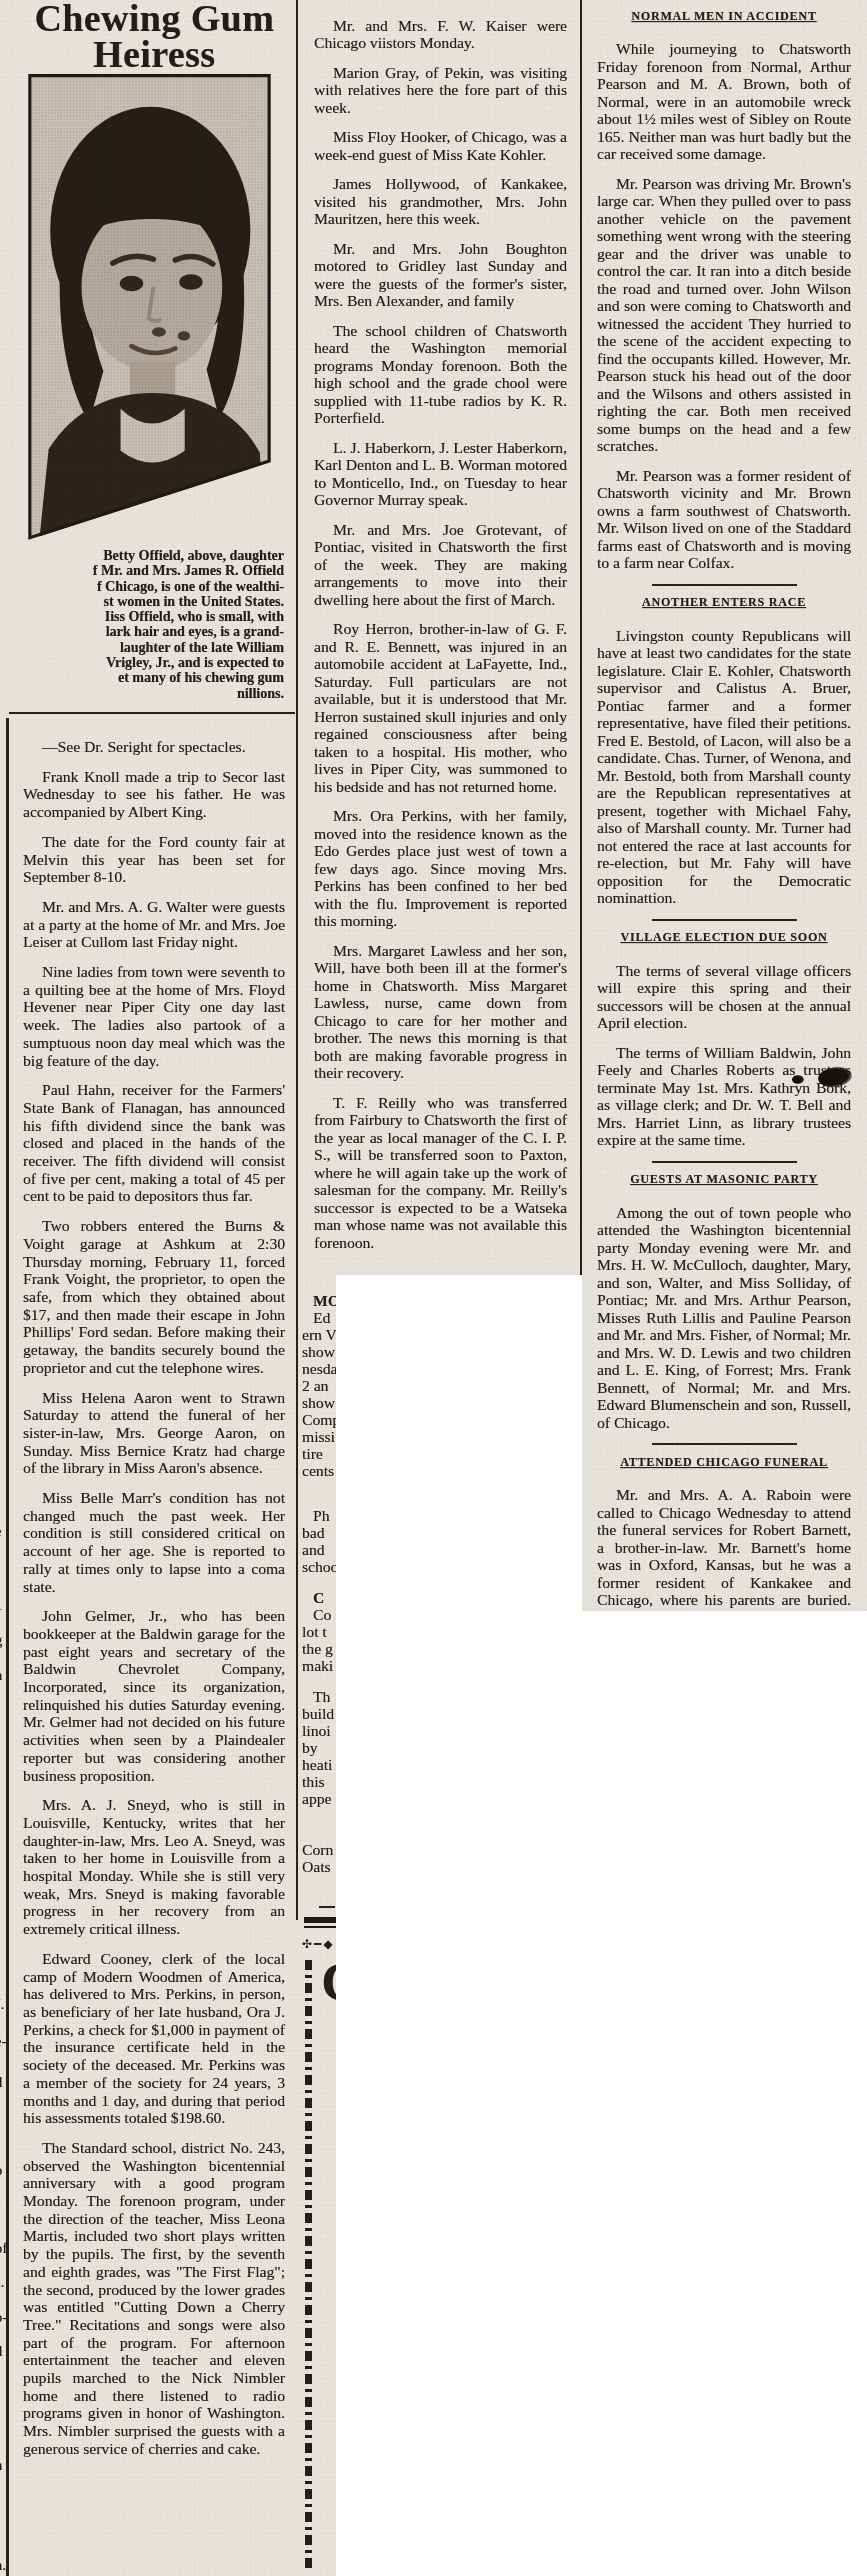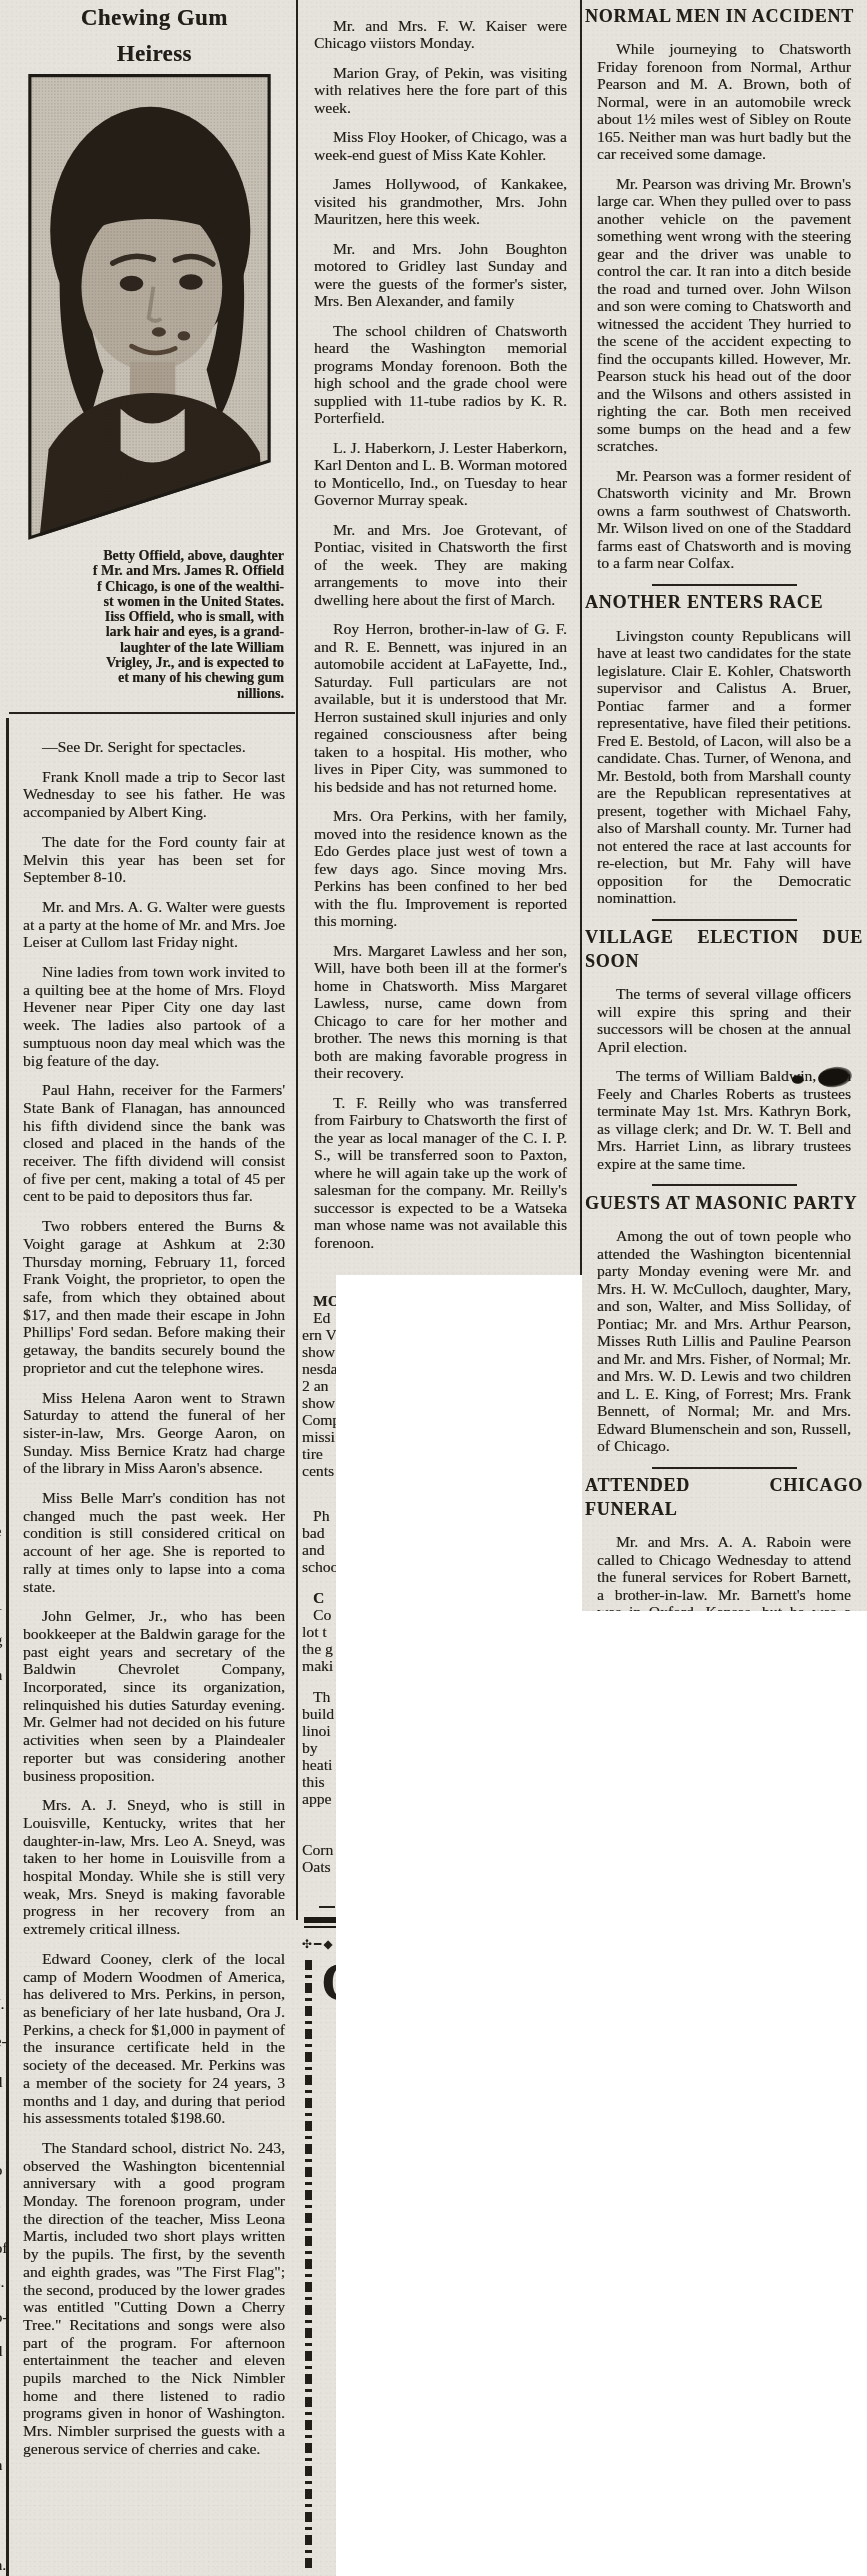--- a/index.html
+++ b/index.html
@@ -10,43 +10,43 @@
                      radial-gradient(rgba(40,30,20,0.04) 0.8px, transparent 1.1px);
     background-size:4.7px 4.7px, 7px 7px;
     background-position:0 0, 2.3px 3.1px;
     font-family:"Liberation Serif", serif;
     color:#211d18;
   }
   .txt{ text-shadow:0.3px 0.3px 0 rgba(33,29,24,0.5); }
   
   .main-headline{
     position:absolute; left:7.8px; top:0; width:293px;
-    font-size:23px; font-weight:bold; line-height:36px; text-align:center;
+    font-size:38px; font-weight:bold; line-height:36px; text-align:center;
     white-space:pre-line; letter-spacing:0.4px;
   }
   
   .photo{ position:absolute; left:28px; top:74px; }
   
   .caption{
     position:absolute; left:22px; top:548px; width:262px;
     font-size:14px; font-weight:bold; line-height:15.3px;
     white-space:pre-line; text-align:right;
   }
   .caption-rule{ position:absolute; left:9.4px; top:712px; width:286px; height:1.6px; background:#26211b; }
   
   .vrule{ position:absolute; width:2.3px; background:#26211b; }
   
   .col{ position:absolute; font-size:15.6px; line-height:17.7px; text-align:justify; }
   .col p{ margin:12px; text-indent:19px; }
   .col1-body{ left:11px;  top:726px; width:286px; }
   .col2-body{ left:302px; top:4.7px;   width:277px; line-height:17.5px; }
   .col3-body{ left:585px; top:4.7px;   width:278px; line-height:17.5px; }
   .col3-body h2{
-    margin:0 0 2.3px 0; font-size:18px; line-height:23.5px; font-weight:bold;
-    letter-spacing:0.8px; text-indent:0;
+    margin:0 0 2.3px 0; font-size:12px; line-height:23.5px; font-weight:bold;
+    text-align:center; letter-spacing:0.8px; text-indent:0;text-decoration:underline;
   }
   .sep{ width:145px; border:0; border-top:2.3px solid #26211b; margin:7px auto 5.5px auto; }
   
   .frags{ position:absolute; left:302px; top:1292px; width:35px; font-size:15.6px; line-height:17px; }
   .frags .fl{ height:17px; white-space:nowrap; }
   .frags .ind{ padding-left:11px; }
   .frags .b{ font-weight:bold; }
   .fgap36{ height:28px; } .fgap18{ height:14px; } .fgap44{ height:34px; }
   
   .ad-hline{ position:absolute; left:319px; top:1906px; width:16.4px; height:1.6px; background:#26211b; }
@@ -127,21 +127,21 @@
 Vrigley, Jr., and is expected to
 et many of his chewing gum
 nillions.</div>
   <div class="caption-rule"></div>
 
   <div class="col col1-body txt">
     <p>—See Dr. Seright for spectacles.</p>
     <p>Frank Knoll made a trip to Secor last Wednesday to see his father. He was accompanied by Albert King.</p>
     <p>The date for the Ford county fair at Melvin this year has been set for September 8-10.</p>
     <p>Mr. and Mrs. A. G. Walter were guests at a party at the home of Mr. and Mrs. Joe Leiser at Cullom last Friday night.</p>
-    <p>Nine ladies from town work invited to a quilting bee at the home of Mrs. Floyd Hevener near Piper City one day last week. The ladies also partook of a sumptuous noon day meal which was the big feature of the day.</p>
+    <p>Nine ladies from town were seventh to a quilting bee at the home of Mrs. Floyd Hevener near Piper City one day last week. The ladies also partook of a sumptuous noon day meal which was the big feature of the day.</p>
     <p>Paul Hahn, receiver for the Farmers' State Bank of Flanagan, has announced his fifth dividend since the bank was closed and placed in the hands of the receiver. The fifth dividend will consist of five per cent, making a total of 45 per cent to be paid to depositors thus far.</p>
     <p>Two robbers entered the Burns &amp; Voight garage at Ashkum at 2:30 Thursday morning, February 11, forced Frank Voight, the proprietor, to open the safe, from which they obtained about $17, and then made their escape in John Phillips' Ford sedan. Before making their getaway, the bandits securely bound the proprietor and cut the telephone wires.</p>
     <p>Miss Helena Aaron went to Strawn Saturday to attend the funeral of her sister-in-law, Mrs. George Aaron, on Sunday. Miss Bernice Kratz had charge of the library in Miss Aaron's absence.</p>
     <p>Miss Belle Marr's condition has not changed much the past week. Her condition is still considered critical on account of her age. She is reported to rally at times only to lapse into a coma state.</p>
     <p>John Gelmer, Jr., who has been bookkeeper at the Baldwin garage for the past eight years and secretary of the Baldwin Chevrolet Company, Incorporated, since its organization, relinquished his duties Saturday evening. Mr. Gelmer had not decided on his future activities when seen by a Plaindealer reporter but was considering another business proposition.</p>
     <p>Mrs. A. J. Sneyd, who is still in Louisville, Kentucky, writes that her daughter-in-law, Mrs. Leo A. Sneyd, was taken to her home in Louisville from a hospital Monday. While she is still very weak, Mrs. Sneyd is making favorable progress in her recovery from an extremely critical illness.</p>
     <p>Edward Cooney, clerk of the local camp of Modern Woodmen of America, has delivered to Mrs. Perkins, in person, as beneficiary of her late husband, Ora J. Perkins, a check for $1,000 in payment of the insurance certificate held in the society of the deceased. Mr. Perkins was a member of the society for 24 years, 3 months and 1 day, and during that period his assessments totaled $198.60.</p>
     <p>The Standard school, district No. 243, observed the Washington bicentennial anniversary with a good program Monday. The forenoon program, under the direction of the teacher, Miss Leona Martis, included two short plays written by the pupils. The first, by the seventh and eighth grades, was "The First Flag"; the second, produced by the lower grades was entitled "Cutting Down a Cherry Tree." Recitations and songs were also part of the program. For afternoon entertainment the teacher and eleven pupils marched to the Nick Nimbler home and there listened to radio programs given in honor of Washington. Mrs. Nimbler surprised the guests with a generous service of cherries and cake.</p>
   </div>
 

